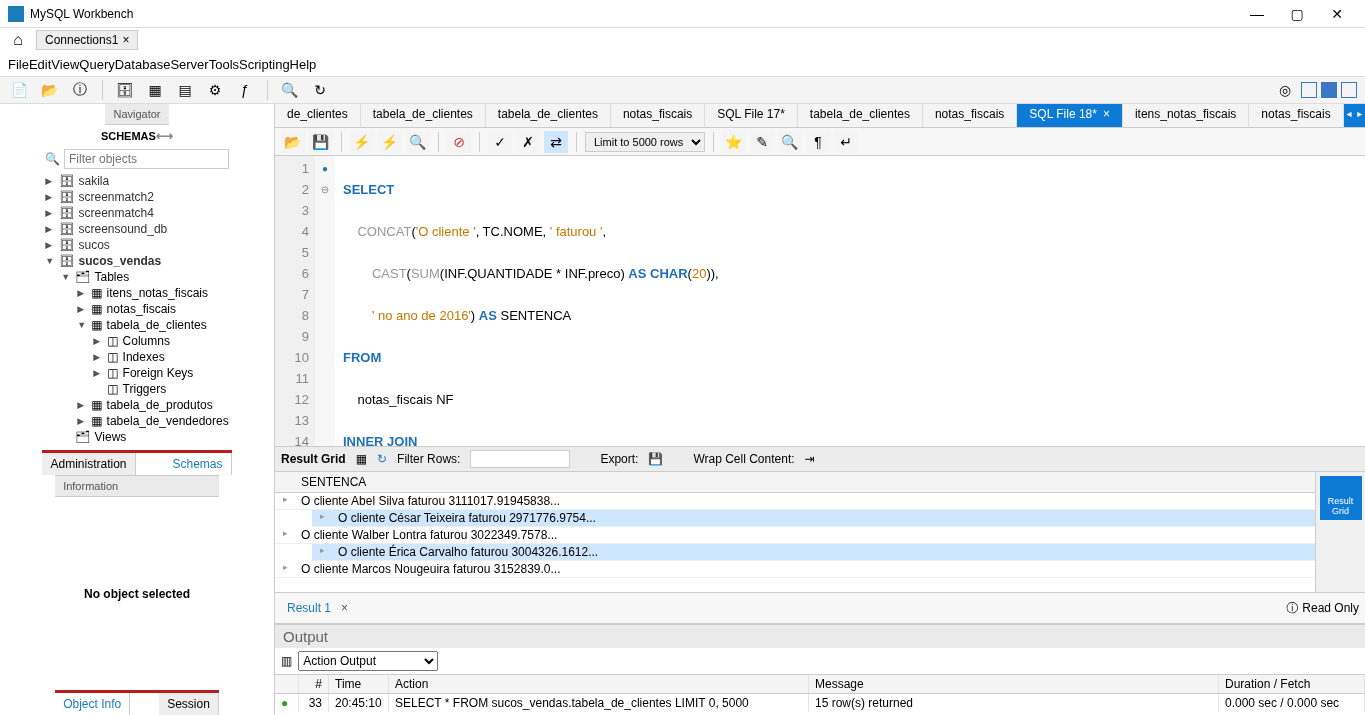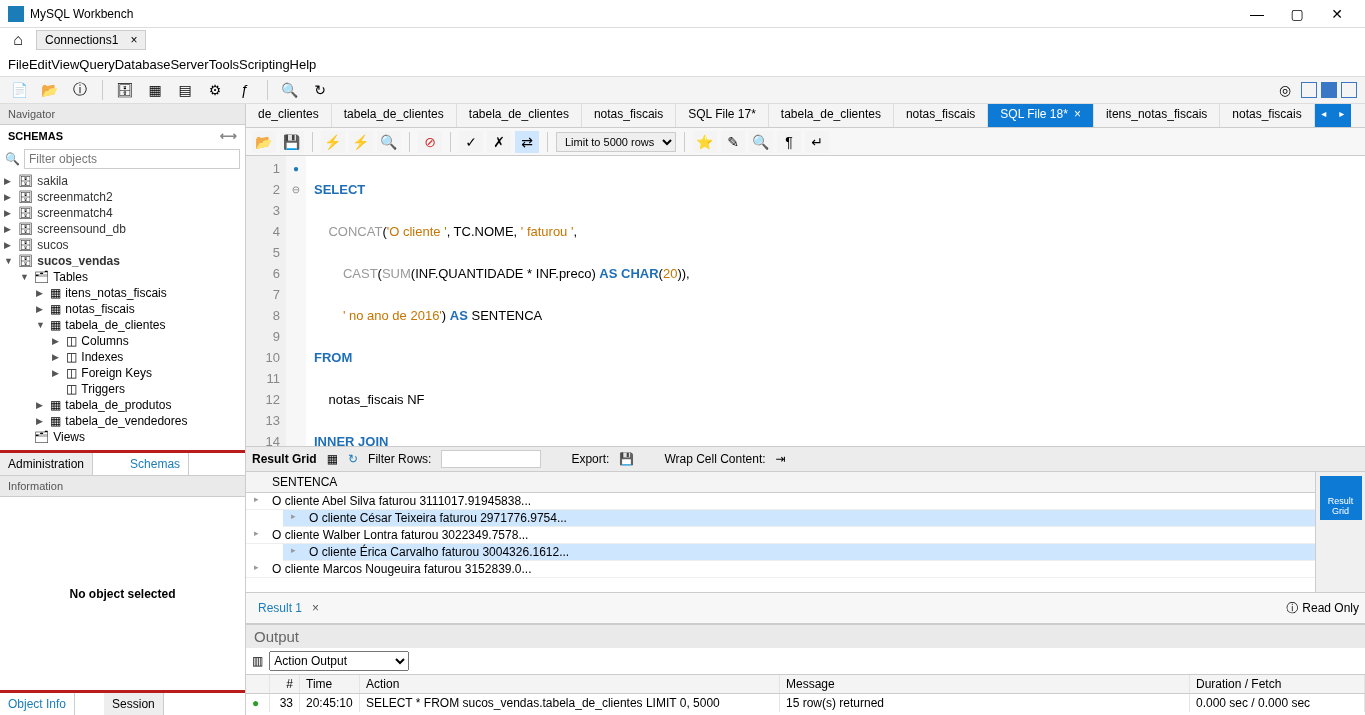--- a/index.html
+++ b/index.html
@@ -3,51 +3,51 @@
 <meta charset="utf-8">
 <style>
 * { box-sizing: border-box; margin: 0; padding: 0; font-family: "Segoe UI", Tahoma, sans-serif; }
 body { width: 1365px; height: 715px; background: #fff; overflow: hidden; font-size: 12px; color: #000; }
 .titlebar { height: 28px; display: flex; align-items: center; padding: 0 8px; border-bottom: 1px solid #ddd; }
 .titlebar .ico { width: 16px; height: 16px; background: #1a7db8; margin-right: 6px; }
 .titlebar .title { flex: 1; font-size: 12px; }
 .titlebar .wbtn { width: 40px; text-align: center; font-size: 14px; }
 .hometabs { height: 24px; display: flex; align-items: center; background: #fff; }
 .hometabs .home { width: 36px; text-align: center; font-size: 16px; }
-.hometabs .ctab { background: #eee; border: 1px solid #ccc; padding: 2px 8px; display: flex; align-items: center; gap: 12px; font-size: 12px; }
+.hometabs .ctab { background: #eee; border: 1px solid #ccc; padding: 2px 8px; display: flex; align-items: center; gap: 4px; font-size: 12px; }
 .menubar { height: 24px; display: flex; align-items: center; padding: 0 8px; background: #fff; }
 .menubar span { font-size: 13px; }
 .toolbar1 { height: 28px; display: flex; align-items: center; gap: 6px; padding: 0 8px; background: #f4f4f4; border-top: 1px solid #ddd; border-bottom: 1px solid #ddd; }
 .tbtn { width: 24px; height: 22px; display: inline-flex; align-items: center; justify-content: center; background: #f4f4f4; font-size: 14px; }
 .toolbar1-right { margin-left: auto; display: flex; align-items: center; gap: 4px; }
 .panelbtn { width: 16px; height: 16px; border: 1px solid #3a77c4; }
 .panelbtn.on { background: #3a77c4; }
 .content { display: flex; height: calc(715px - 28px - 24px - 24px - 28px); }
-.leftpane { width: 246px; display: flex; flex-direction: column; border-right: 1px solid #ccc; }
+.leftpane { width: 275px; display: flex; flex-direction: column; border-right: 1px solid #ccc; align-items: center; }
 .paneltitle { background: #eaeaea; padding: 4px 8px; font-size: 11px; border-bottom: 1px solid #ccc; color: #555; }
 .schemahdr { padding: 4px 8px; display: flex; align-items: center; font-weight: bold; font-size: 11px; }
 .schemahdr .refresh { margin-left: auto; font-size: 12px; color: #888; }
 .filterrow { padding: 2px 5px; display: flex; align-items: center; gap: 4px; }
 .filterrow input { flex: 1; border: 1px solid #ccc; padding: 2px 4px; font-size: 12px; }
 .tree { flex: 1; overflow: auto; padding: 2px 4px; font-size: 12px; }
 .tree .node { display: flex; align-items: center; gap: 4px; padding: 1px 0; white-space: nowrap; }
 .tree .arrow { width: 10px; display: inline-block; color: #555; font-size: 9px; }
 .tree .db { color: #333; }
 .tree .bold { font-weight: bold; }
 .tree .l1 { padding-left: 16px; }
 .tree .l2 { padding-left: 32px; }
 .tree .l3 { padding-left: 48px; }
 .tabstrip { display: flex; border-top: 3px solid #b91c1c; gap: 29px; }
 .tabstrip .tab { padding: 4px 8px; font-size: 12px; border-right: 1px solid #ccc; }
 .tabstrip .tab.active { color: #1a7db8; background: #fff; }
 .tabstrip .tab.inactive { background: #eee; }
 .infopanel { border-top: 1px solid #ccc; flex: 0 0 240px; display: flex; flex-direction: column; }
 .infobody { flex: 1; display: flex; align-items: center; justify-content: center; font-weight: bold; }
 .rightpane { flex: 1; display: flex; flex-direction: column; overflow: hidden; }
-.filetabs { display: flex; height: 24px; background: #f4f4f4; border-bottom: 1px solid #ccc; overflow: hidden; }
+.filetabs { display: flex; height: 24px; background: #f4f4f4; border-bottom: 1px solid #ccc; overflow: hidden; justify-content: flex-end; }
 .filetabs .ftab { padding: 3px 12px; font-size: 12px; white-space: nowrap; border-right: 1px solid #ddd; }
 .filetabs .ftab.active { background: #0d7bd6; color: #fff; }
 .filetabs .fclose { margin-left: 6px; }
 .filetabs .navbtn { width: 18px; text-align: center; background: #0d7bd6; color: #fff; font-size: 10px; padding-top: 4px; }
 .querytb { height: 28px; display: flex; align-items: center; gap: 4px; padding: 0 6px; background: #f7f7f7; border-bottom: 1px solid #ccc; }
 .querytb .qsel { width: 120px; border: 1px solid #ccc; height: 20px; font-size: 11px; padding: 0 4px; }
 .editor { display: flex; height: 290px; background: #fff; font-family: Consolas, monospace; font-size: 13px; overflow: hidden; }
 .gutter { width: 40px; background: #f0f0f0; text-align: right; color: #888; padding: 2px 6px 2px 2px; }
 .gutter div { height: 21px; line-height: 21px; }
 .fold { width: 20px; background: #f7f7f7; padding: 2px 0; }

